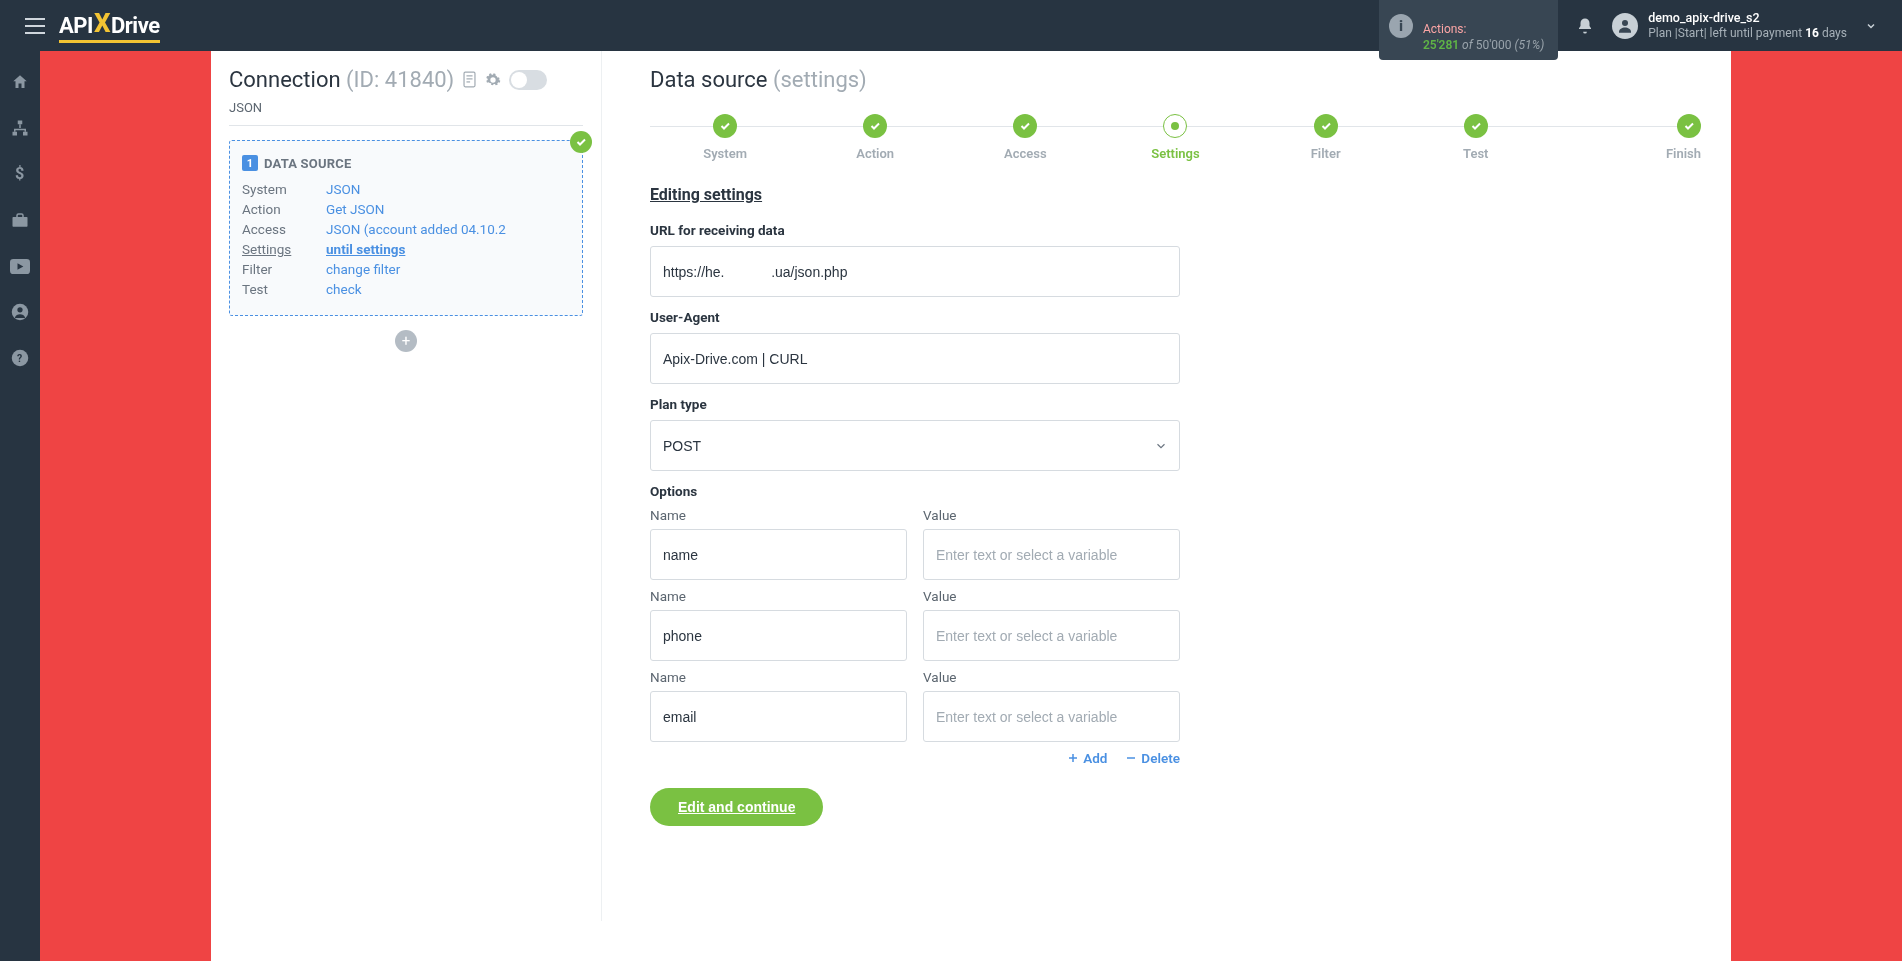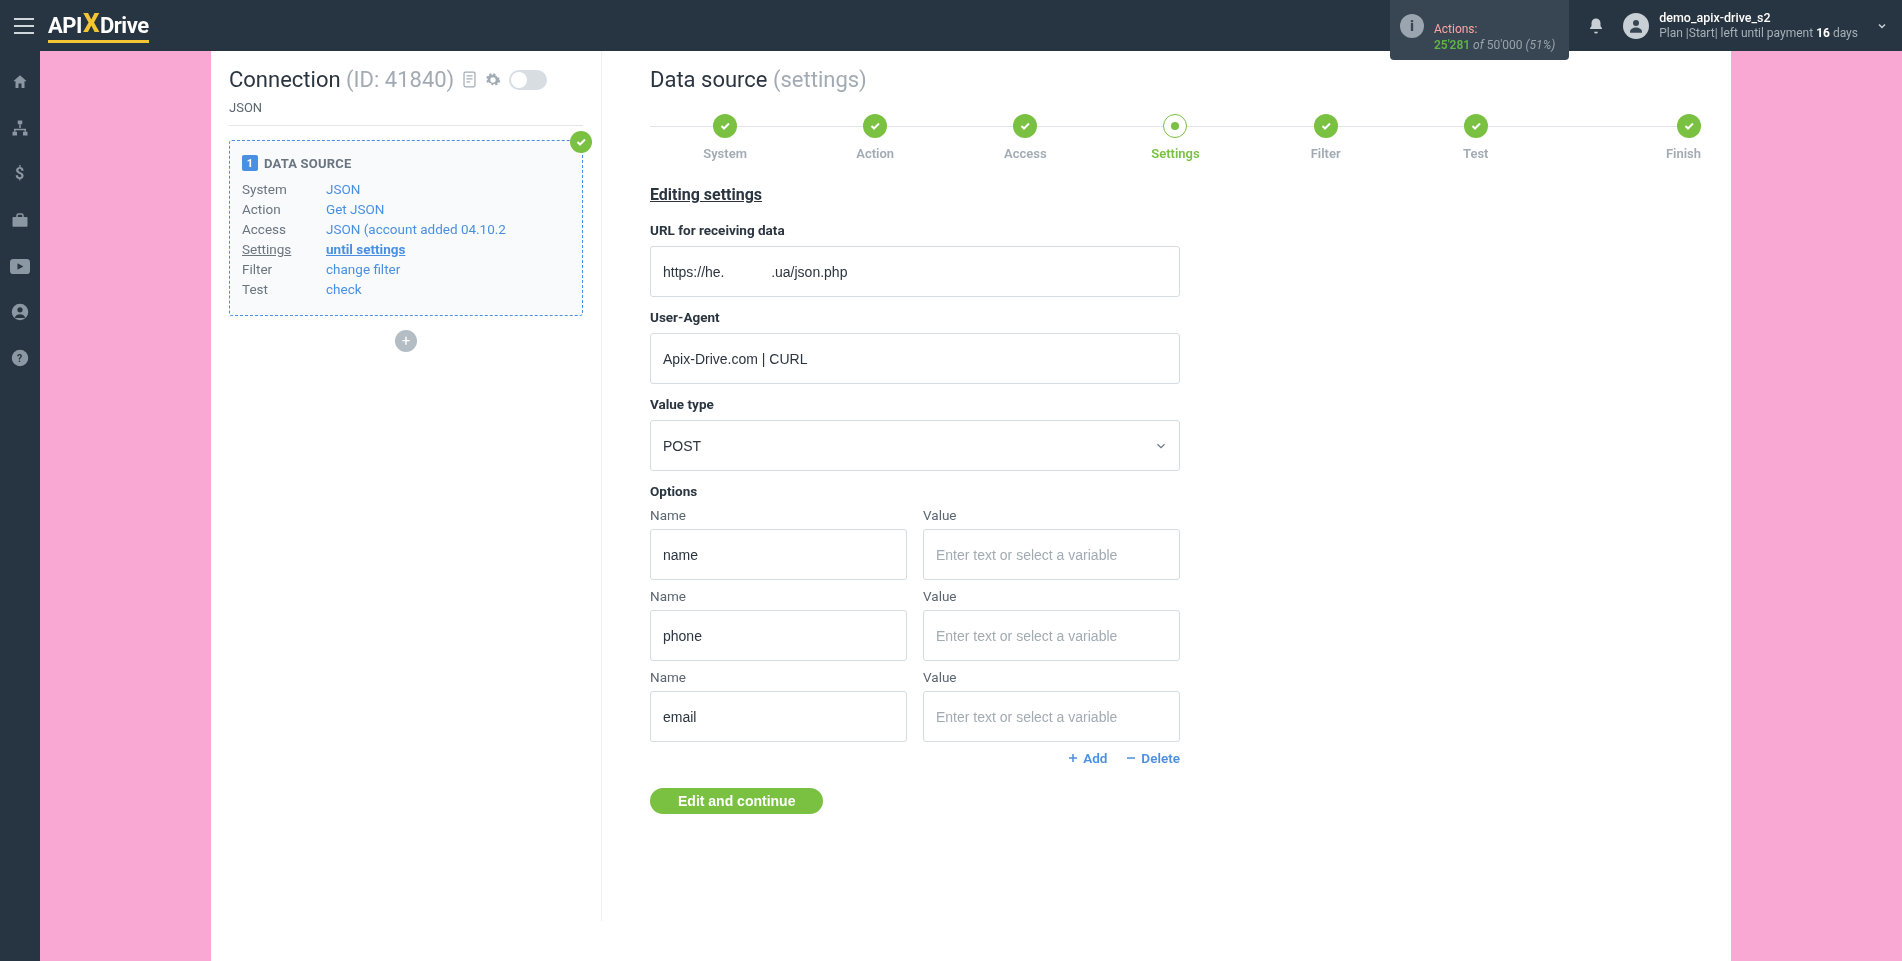--- a/index.html
+++ b/index.html
@@ -1,18 +1,18 @@
 <!DOCTYPE html>
 <html><head>
 <meta charset="utf-8">
 <style>
 * { box-sizing: border-box; margin: 0; padding: 0; }
 body { font-family: -apple-system, BlinkMacSystemFont, "Segoe UI", Roboto, Helvetica, Arial, sans-serif; background: #f5f6f8; color: #2b3540; font-size: 14px; }
 
-.topbar { background: #273441; height: 51px; display: flex; align-items: center; color: #fff; padding: 0 14px; position: relative; }
+.topbar { background: #273441; height: 51px; display: flex; align-items: center; color: #fff; padding: 0 25px; position: relative; }
 .hamburger { width: 20px; height: 16px; display: flex; flex-direction: column; justify-content: space-between; margin-right: 14px; cursor: pointer; }
 .hamburger span { height: 2px; background: #cfd6dc; display: block; }
 .logo { font-weight: 700; font-size: 22px; letter-spacing: -0.5px; display: flex; align-items: center; }
 .logo .x { color: #f3c433; font-weight: 800; margin: 0 1px; font-size: 26px; position: relative; top: -1px; }
 .logo-underline { border-bottom: 3px solid #f3c433; padding-bottom: 1px; }
 .top-right { margin-left: auto; display: flex; align-items: center; gap: 18px; }
 .actions-box { background: #384653; border-radius: 4px; padding: 6px 14px 6px 10px; display: flex; align-items: center; gap: 10px; }
 .info-circle { width: 24px; height: 24px; border-radius: 50%; background: #9aa5af; display: flex; align-items: center; justify-content: center; font-weight: 800; color: #384653; font-size: 15px; }
 .actions-text { font-size: 12px; line-height: 1.3; }
 .actions-text .l1 { color: #fca5a5; margin-top: 25px; }
@@ -25,21 +25,21 @@
 .user-text { font-size: 12.5px; line-height: 1.3; }
 .user-text .name { color: #fff; font-weight: 500; }
 .user-text .plan { color: #a6b0b8; font-size: 12px; }
 .user-text .days { color: #fff; font-weight: 700; }
 .chev-down { margin-left: 8px; }
 
 .layout { display: flex; height: calc(100vh - 51px); }
 .sidenav { width: 40px; background: #273441; display: flex; flex-direction: column; align-items: center; padding-top: 20px; gap: 24px; }
 .sidenav .navitem { width: 22px; height: 22px; color: #8b97a2; cursor: pointer; display: flex; align-items: center; justify-content: center; }
 
-.main-area { flex: 1; overflow: auto; background: #f9a8d4; padding: 0; }
+.main-area { flex: 1; overflow: auto; background: #ef4444; padding: 0; }
 .whitepanel { background: #fff; margin: 0 auto; width: 100%; max-width: 1520px; min-height: 100%; display: flex; padding: 0 0 40px 0; }
 
 .left-col { width: 390px; flex-shrink: 0; padding: 16px 18px; }
 .conn-header { display: flex; align-items: center; gap: 8px; margin-bottom: 8px; }
 .conn-title { font-size: 22px; color: #2b3540; font-weight: 400; }
 .conn-id { color: #a2abb3; font-weight: 400; }
 .doc-icon, .gear-icon { color: #a2abb3; cursor: pointer; }
 .toggle { width: 38px; height: 20px; background: #d8dde2; border-radius: 10px; position: relative; cursor: pointer; }
 .toggle .knob { width: 16px; height: 16px; background: #fff; border-radius: 50%; position: absolute; left: 2px; top: 2px; }
 .conn-sub { color: #5c6670; font-size: 13px; border-bottom: 1px solid #e1e5e9; padding-bottom: 10px; }
@@ -81,21 +81,21 @@
 .select-wrap { position: relative; }
 .select-wrap .chev { position: absolute; right: 12px; top: 50%; transform: translateY(-50%); pointer-events: none; color: #6b7580; }
 
 .options-block { max-width: 530px; }
 .option-row { display: flex; gap: 16px; margin-bottom: 8px; }
 .option-col { flex: 1; }
 .option-label { font-size: 13.5px; color: #5c6670; margin-bottom: 6px; }
 .option-actions { display: flex; justify-content: flex-end; gap: 18px; font-size: 13.5px; margin-top: 8px; }
 .action-link { color: #4a90e2; font-weight: 600; cursor: pointer; display: flex; align-items: center; gap: 4px; }
 
-.btn-primary { background: #7ac142; color: #fff; border: none; border-radius: 19px; height: 26px; padding: 0 28px; font-size: 14px; font-weight: 600; cursor: pointer; margin-top: 22px; }
+.btn-primary { background: #7ac142; color: #fff; border: none; border-radius: 19px; height: 38px; padding: 0 28px; font-size: 14px; font-weight: 600; cursor: pointer; margin-top: 22px; text-decoration: underline; }
 
 svg { display: block; }
 </style>
 </head>
 <body>
 
 <div class="topbar">
   <div class="hamburger">
       <span></span>
       <span></span>
@@ -301,21 +301,21 @@
           <label class="form-label">URL for receiving data</label>
           <input class="input" value="https://he.            .ua/json.php" style="">
         </div>
 
         <div class="form-group">
           <label class="form-label">User-Agent</label>
           <input class="input" value="Apix-Drive.com | CURL" style="">
         </div>
 
         <div class="form-group">
-          <label class="form-label">Value type</label>
+          <label class="form-label">Plan type</label>
           <div class="select-wrap">
             <input class="input" readonly="" value="POST" style="">
             <svg class="chev" width="14" height="14" viewBox="0 0 24 24" fill="none" stroke="currentColor" stroke-width="2">
                 <path d="M6 9l6 6 6-6"></path>
               </svg>
           </div>
         </div>
 
         <div class="options-block">
           <div class="form-label">Options</div>

